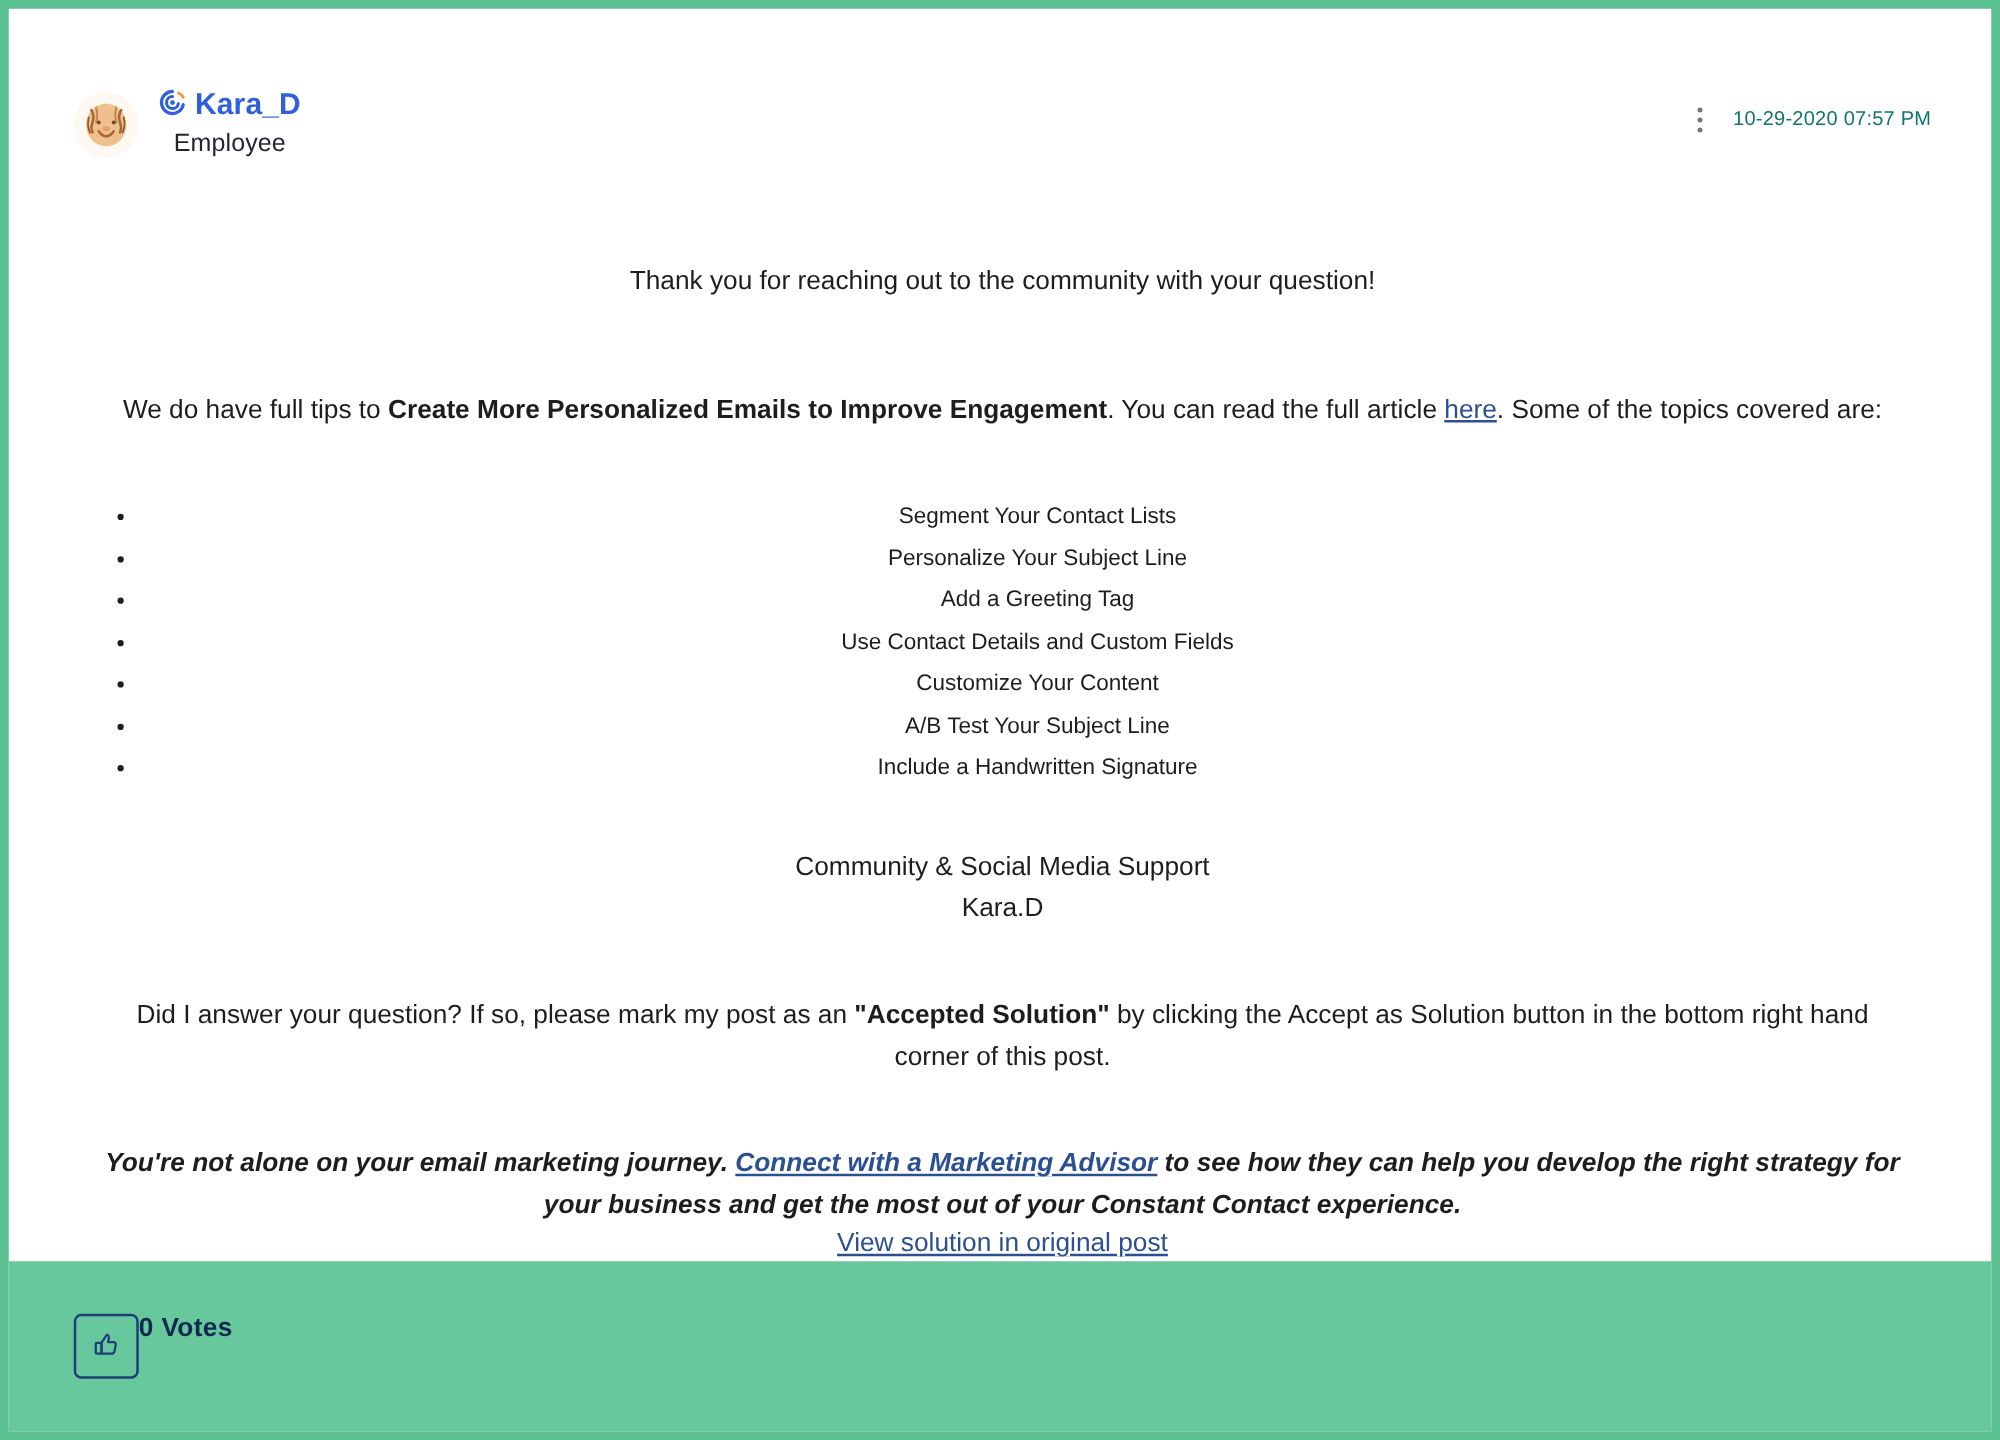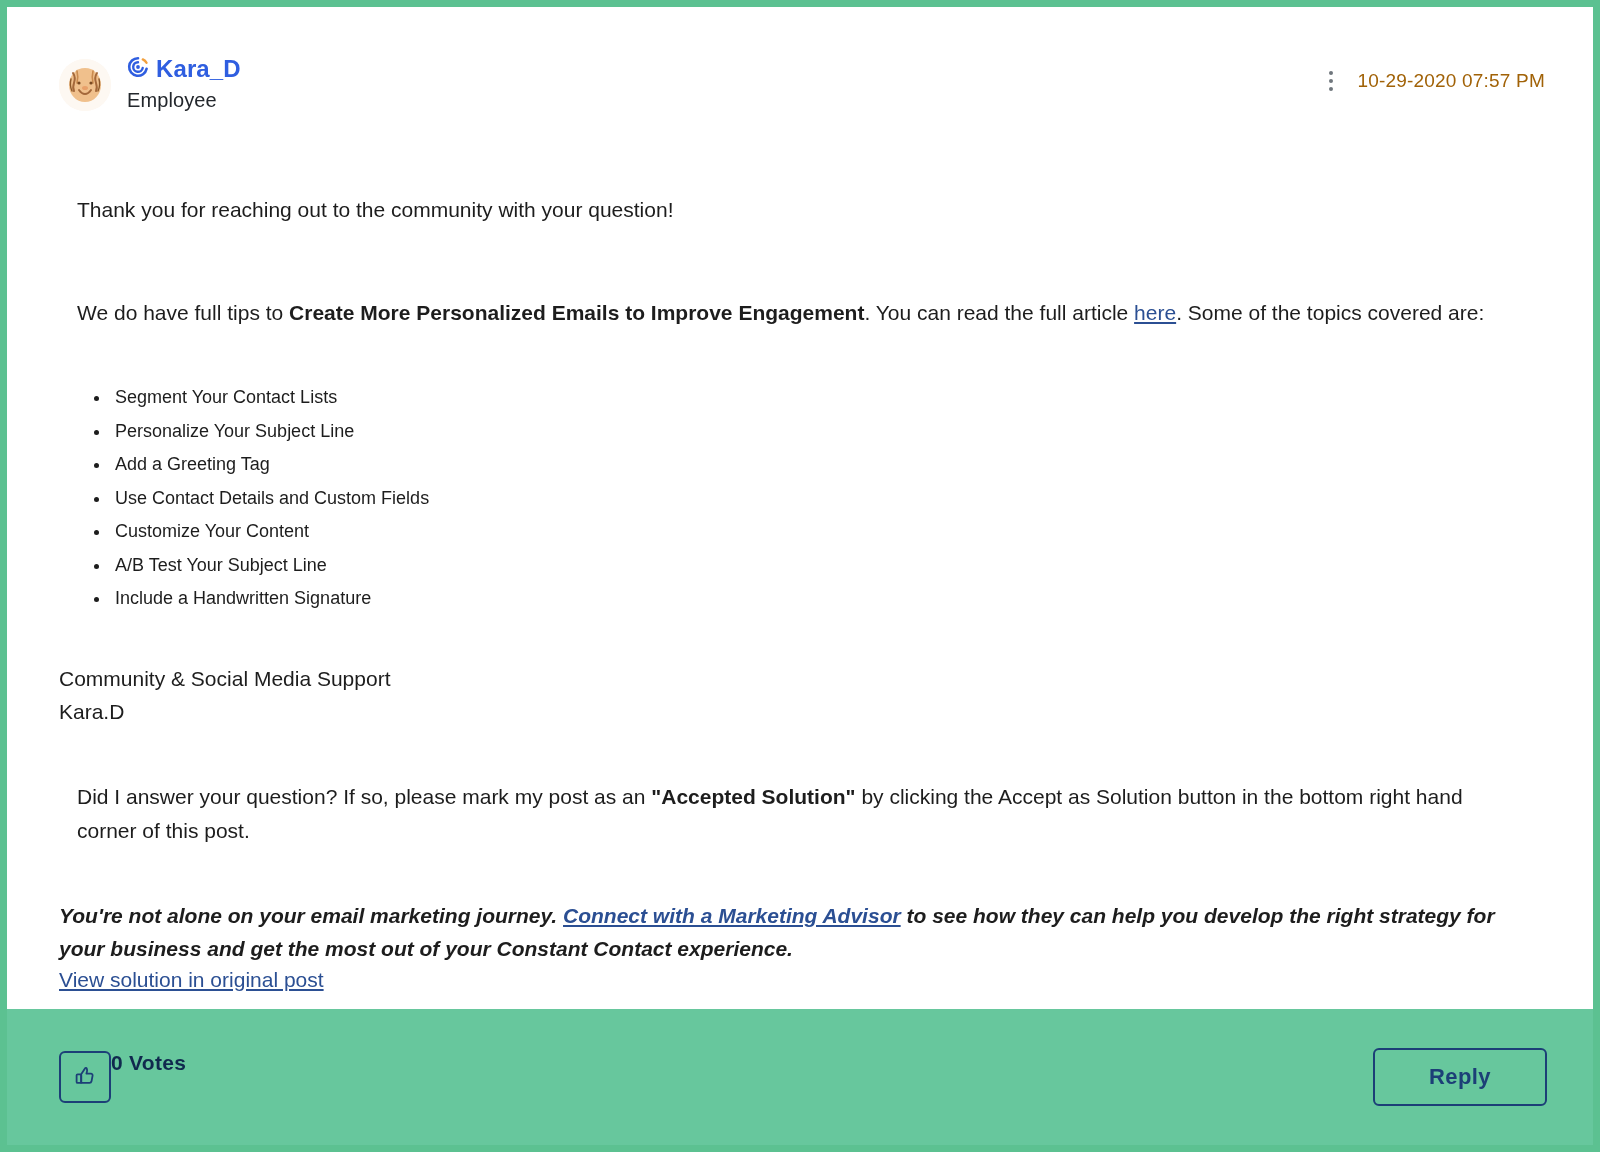--- a/index.html
+++ b/index.html
@@ -17,22 +17,23 @@
     width: 1600px;
     height: 1152px;
     box-sizing: border-box;
     background: #ffffff;
     border: 7px solid #5cc191;
     overflow: hidden;
   }
   .post-body {
     position: absolute;
     left: 0; right: 0; top: 0;
-    padding: 48px 48px 0 52px;
+    padding: 63px 48px 0 52px;
     box-sizing: border-box;
+    text-align: center;
   }
 
   
   .post-header {
     display: flex;
     align-items: flex-start;
     justify-content: space-between;
   }
   .author-block {
     display: flex;
@@ -83,22 +84,22 @@
     cursor: pointer;
   }
   .kebab i {
     display: block;
     width: 4px;
     height: 4px;
     border-radius: 50%;
     background: #6f767d;
   }
   .timestamp {
-    font-size: 19px;
-    color: #a16207;
+    font-size: 16px;
+    color: #0f766e;
     letter-spacing: .2px;
     white-space: nowrap;
   }
 
   
   .content { margin-top: 30px; }
   .greeting {
     display: flex;
     align-items: center;
     gap: 9px;
@@ -325,16 +326,15 @@
         <span>
           <svg width="26" height="26" viewBox="0 0 26 26" aria-hidden="true">
             <path d="M9.2 11.3l3.9-6.1c.4-.6 1.3-.5 1.6.2.5 1.1.6 2.4.2 3.6l-.5 1.6h4.5c1.1 0 1.9 1 1.7 2.1l-1.1 5.6c-.2.9-1 1.6-2 1.6H9.2V11.3z" fill="none" stroke="#1c3f77" stroke-width="1.8" stroke-linejoin="round"></path>
             <rect x="4.6" y="11.3" width="4.6" height="8.6" rx="1" fill="none" stroke="#1c3f77" stroke-width="1.8"></rect>
           </svg>
         </span>
       </button>
       <span class="votes-count">0 Votes</span>
     </div>
 
-    <button class="reply-button">Reply</button>
   </div>
 
 </div>
 
 </body></html>

